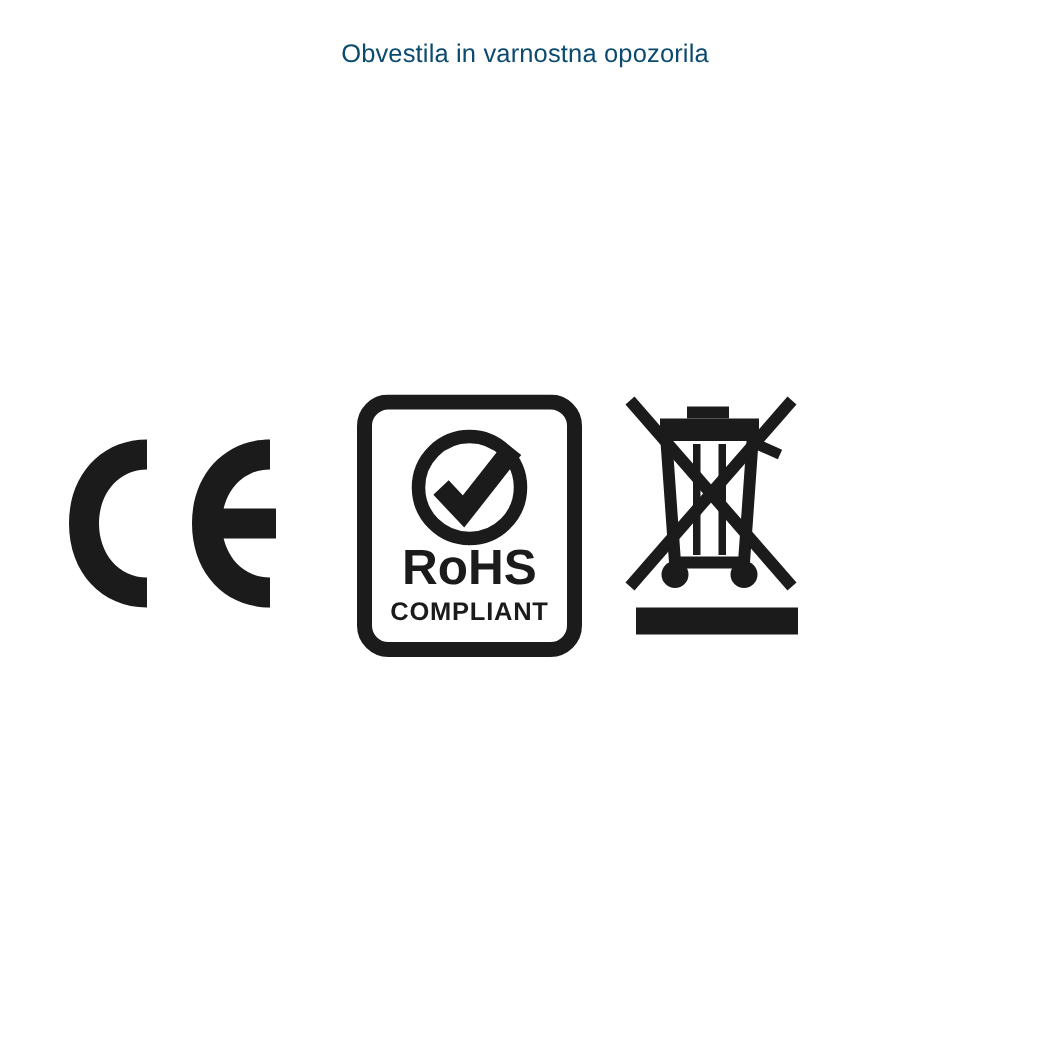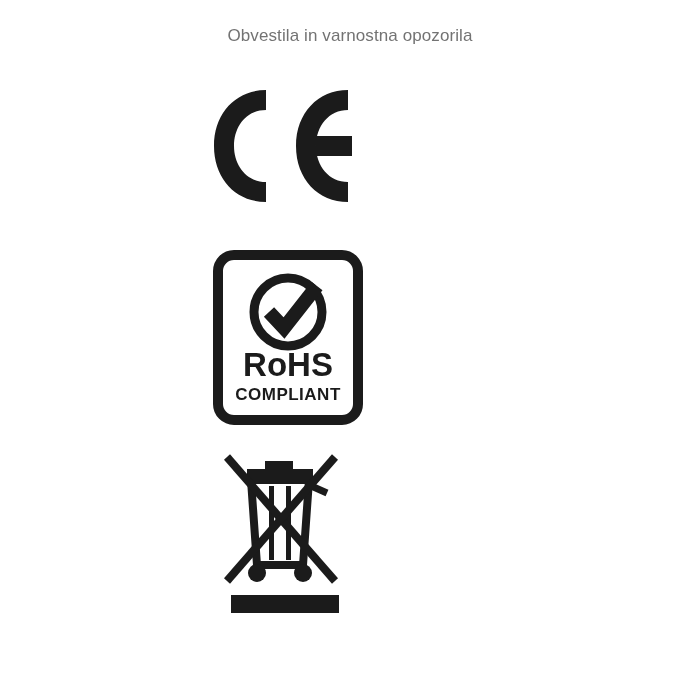--- a/index.html
+++ b/index.html
@@ -21,31 +21,31 @@
     position: relative;
   }
   .page-title {
     position: absolute;
     top: 26px;
     left: 0;
     width: 700px;
     text-align: center;
     font-size: 17px;
     font-weight: 400;
-    color: #737373;
+    color: #0c4a6e;
     letter-spacing: 0.1px;
   }
   .symbol-row {
     position: absolute;
     top: 255px;
     left: 0;
     width: 576px;
     height: 190px;
     display: flex;
-    flex-direction: column;
+    flex-direction: row;
     align-items: center;
     justify-content: center;
     gap: 28px;
   }
   .symbol {
     position: relative;
     display: flex;
     align-items: center;
     justify-content: center;
   }

